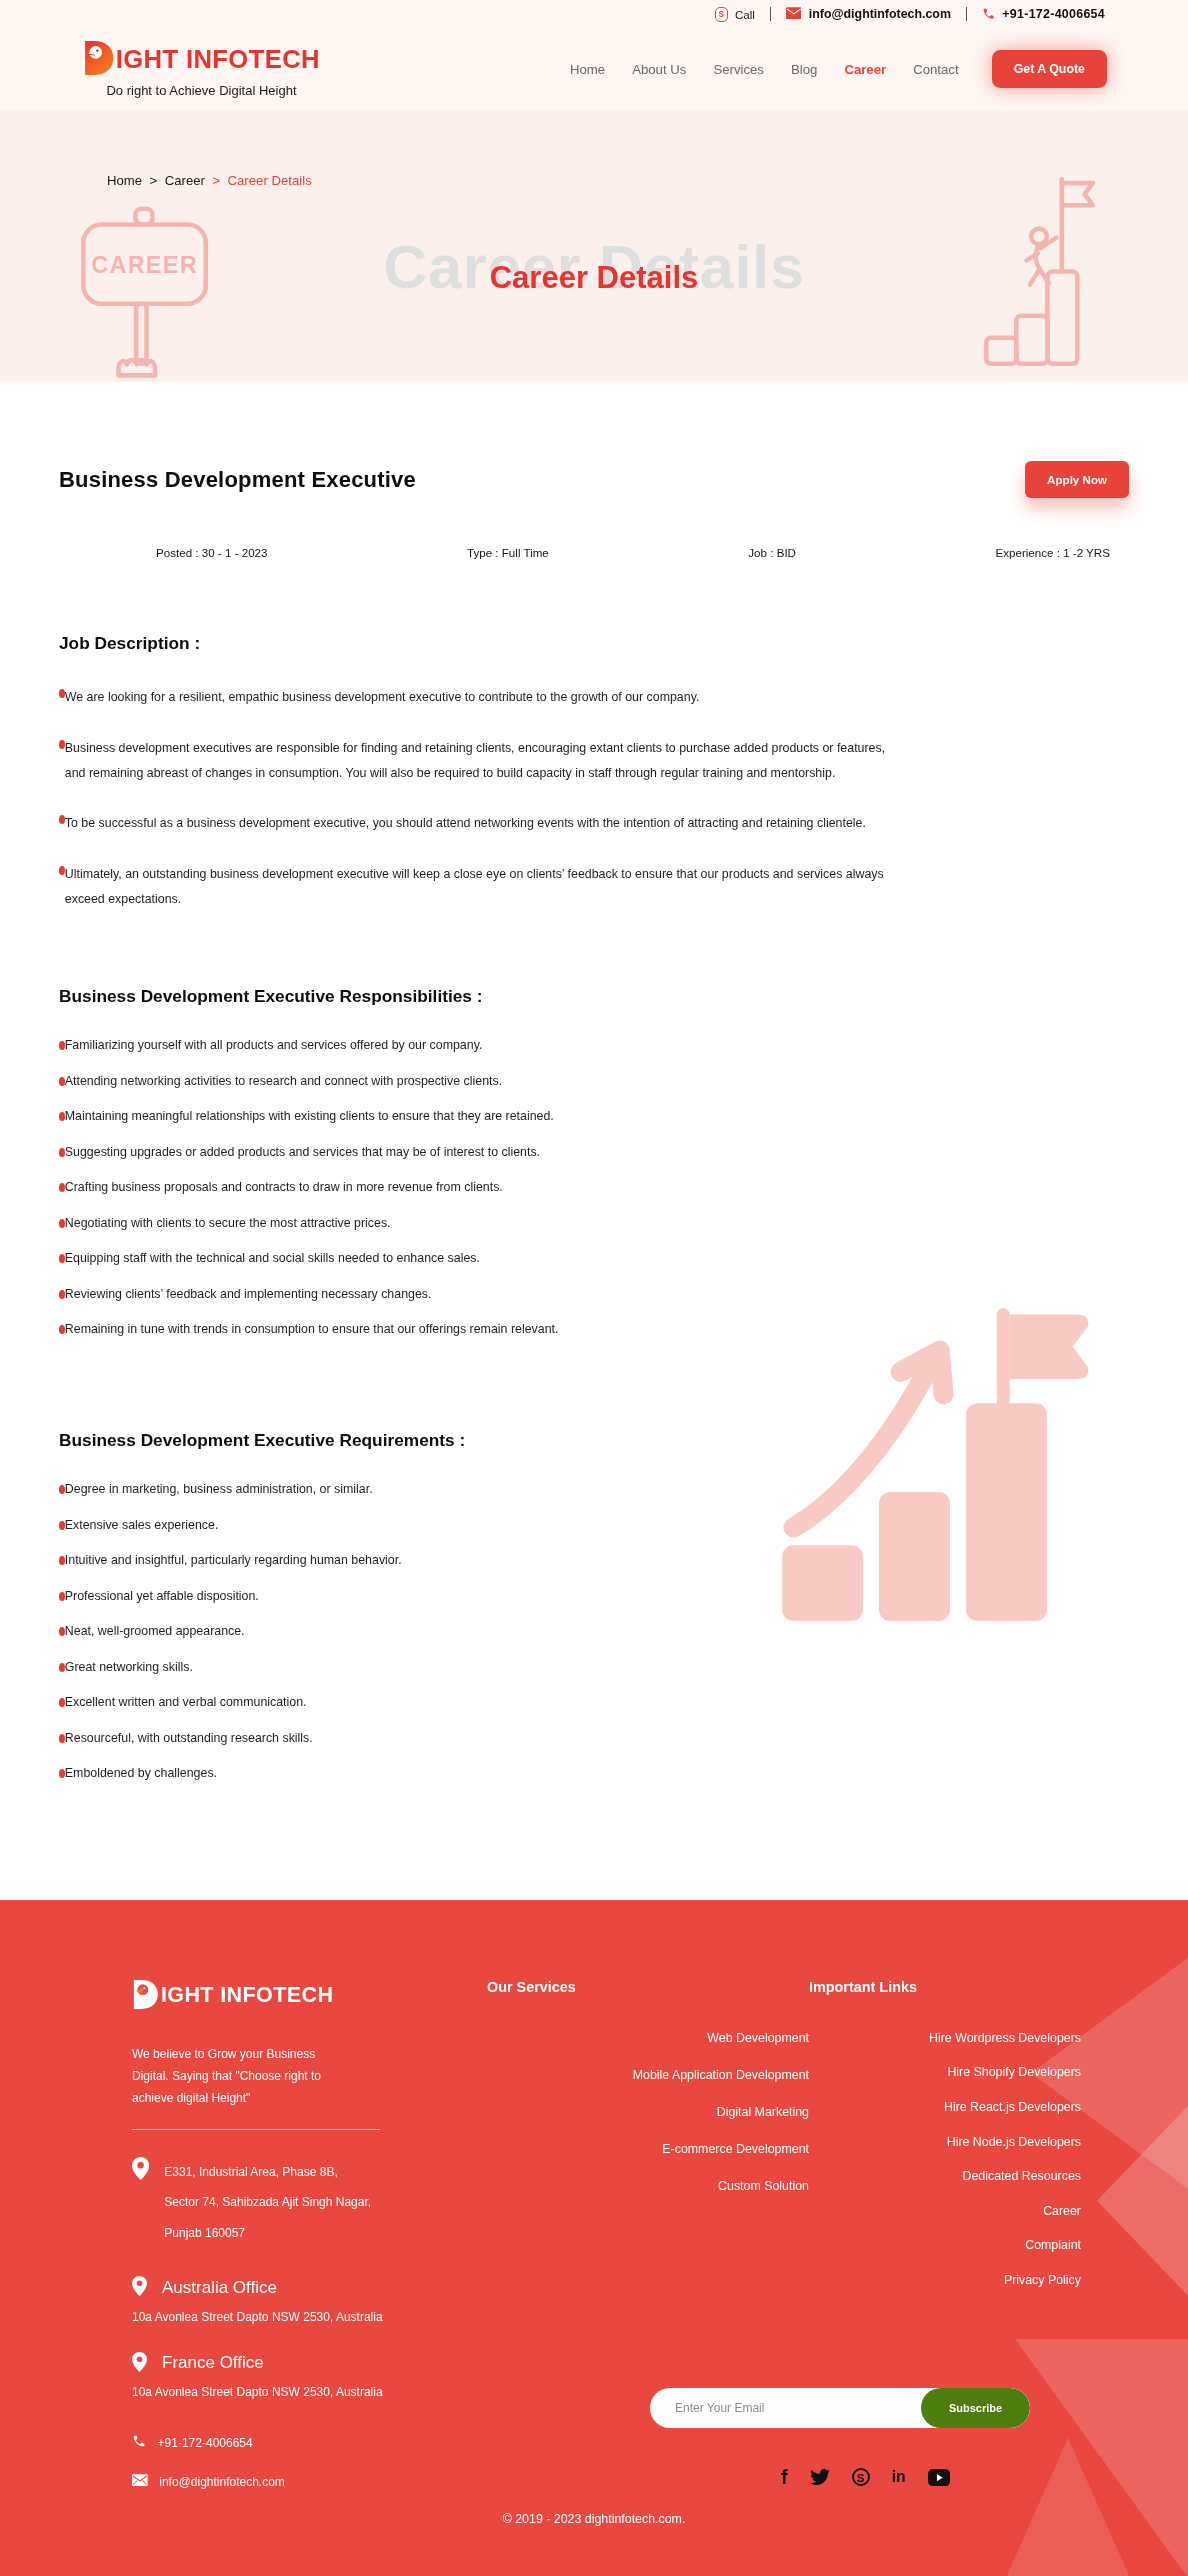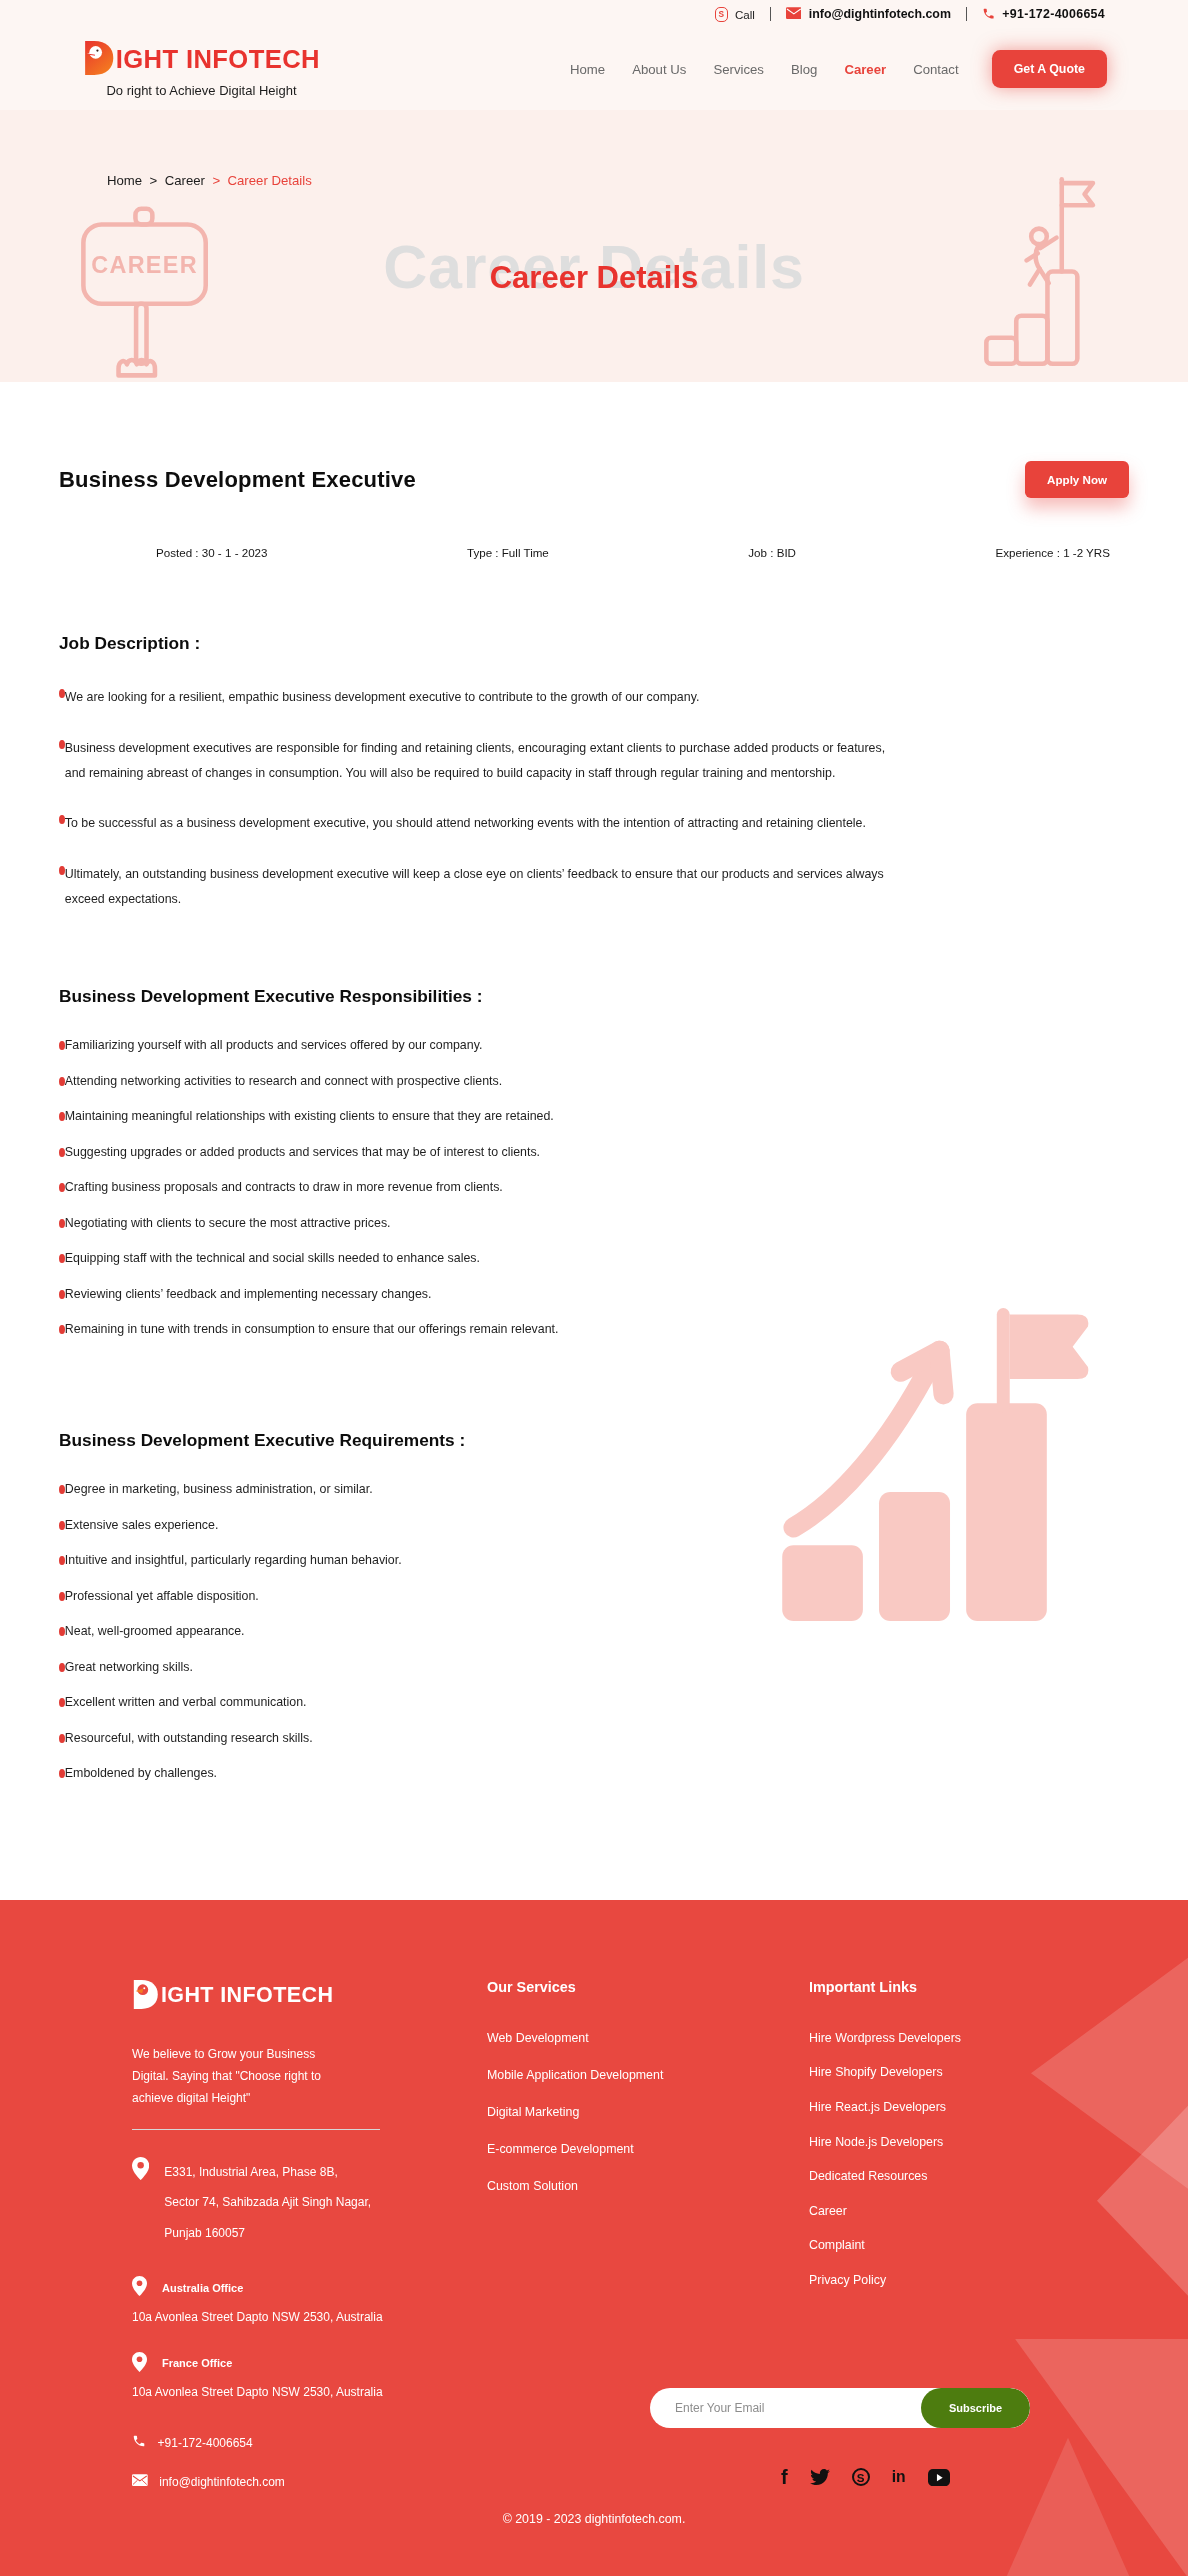--- a/index.html
+++ b/index.html
@@ -3,21 +3,21 @@
 <meta charset="utf-8">
 <style>
   * { box-sizing: border-box; }
   html,body { margin:0; padding:0; }
   body {
     width:1188px;
     font-family:"Liberation Sans", sans-serif;
     background:#ffffff;
     color:#1a1a1a;
   }
-  a { text-decoration:none; color:inherit; }
+  a { text-decoration:none; color:inherit;text-align:right; }
 
   
   .topbar {
     height:25px;
     background:#fdf6f3;
     display:flex;
     justify-content:flex-end;
     align-items:center;
     gap:15px;
     padding:3.3px 83px 0 0;
@@ -139,21 +139,21 @@
   .f-col2 { width:322px; }
   .f-col3 { width:272px; }
 
   .f-logo-row { display:flex; align-items:center; gap:2.5px; }
   .f-logo-text { font-size:21.5px; font-weight:800; color:#fff; letter-spacing:0.4px; }
   .f-about { margin-top:30px; font-size:12px; line-height:1.85; max-width:210px; }
   .f-divider { width:248px; height:0.8px; background:#d6d6d6; margin:20px 0 26.4px; }
   .addr-row { display:flex; gap:15px; max-width:264px; }
   .addr-lines { font-size:12px; line-height:30.5px; }
   .office-row { display:flex; align-items:center; gap:15px; margin-top:28px; }
-  .office-name { font-size:11px; font-weight:700; }
+  .office-name { font-size:17px; font-weight:400; }
   .office-addr { margin-top:10.7px; font-size:12px; }
   .contact-row { display:flex; align-items:center; gap:11.6px; margin-top:35px; font-size:12px; cursor:pointer; }
   .contact-row + .contact-row { margin-top:23px; }
 
   .f-heading { font-size:14.4px; font-weight:700; margin-bottom:36px; }
   .f-link { display:block; font-size:12.4px; margin-bottom:23px; cursor:pointer; }
   .f-col3 .f-link { margin-bottom:20.6px; }
 
   .newsletter {
     position:absolute; z-index:3;

